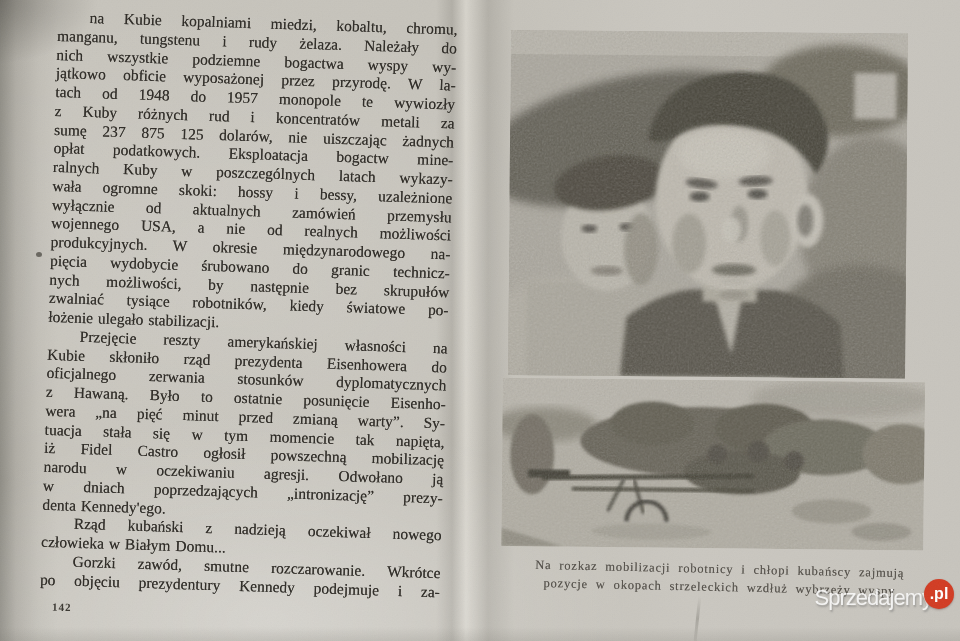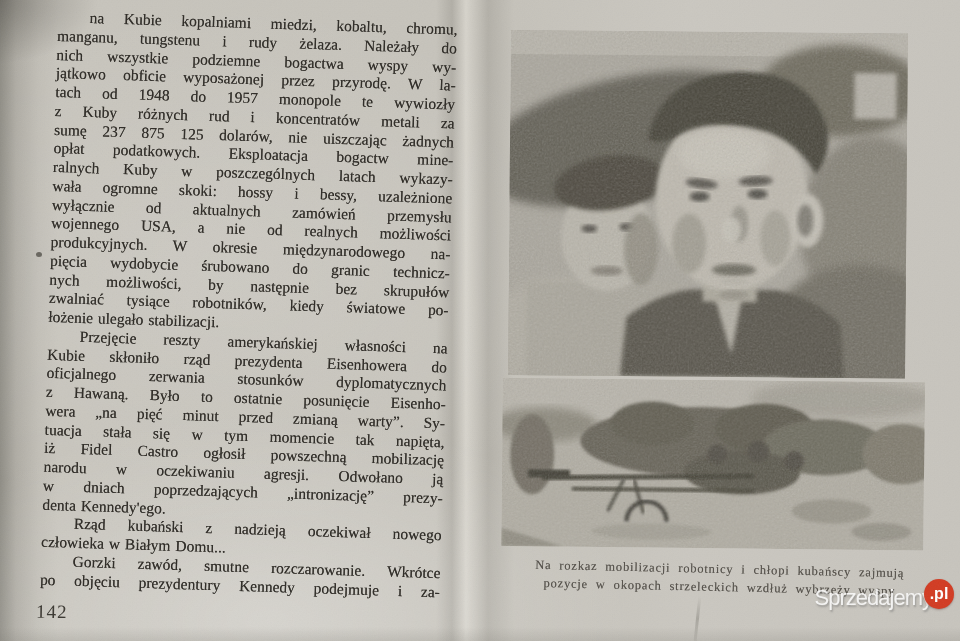--- a/index.html
+++ b/index.html
@@ -21,22 +21,22 @@
     position:absolute; left:58px; top:8px; width:400px;
     transform:rotate(1.8deg); transform-origin:0 0;
     color:#2e2b26; font-size:15.5px; line-height:18.75px;
     text-shadow:0 0 .6px rgba(46,43,38,.75);
     word-spacing:1px;
   }
   .tline { text-align:justify; text-align-last:justify; white-space:normal; }
   .tline.noj { text-align:left; text-align-last:left; }
   .tline.ind { text-indent:32px; }
   .page-number {
-    position:absolute; left:36px; top:601px; font-size:19px; color:#3a3731;
-    letter-spacing:1px; transform:rotate(.8deg);
+    position:absolute; left:52px; top:601px; font-size:11px; color:#3a3731;
+    letter-spacing:1px; transform:rotate(.8deg);font-weight:bold;
   }
   .ink-speck {
     position:absolute; left:36px; top:252px; width:6px; height:5px;
     background:#4a4740; border-radius:50%; opacity:.75;
   }
   .crease-mark {
     position:absolute; left:696px; top:596px; width:3px; height:45px;
     background:linear-gradient(180deg, rgba(90,88,80,.0), rgba(90,88,80,.30), rgba(90,88,80,.10));
     transform:rotate(6deg);
   }

